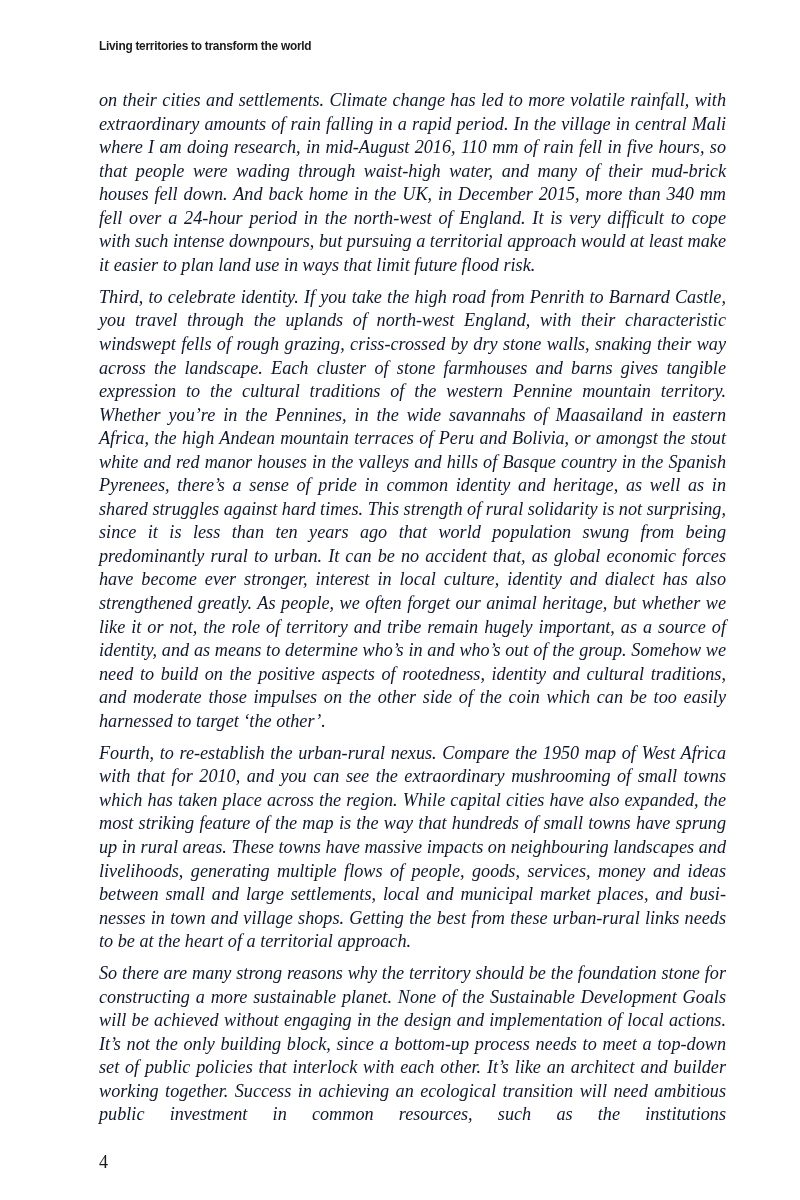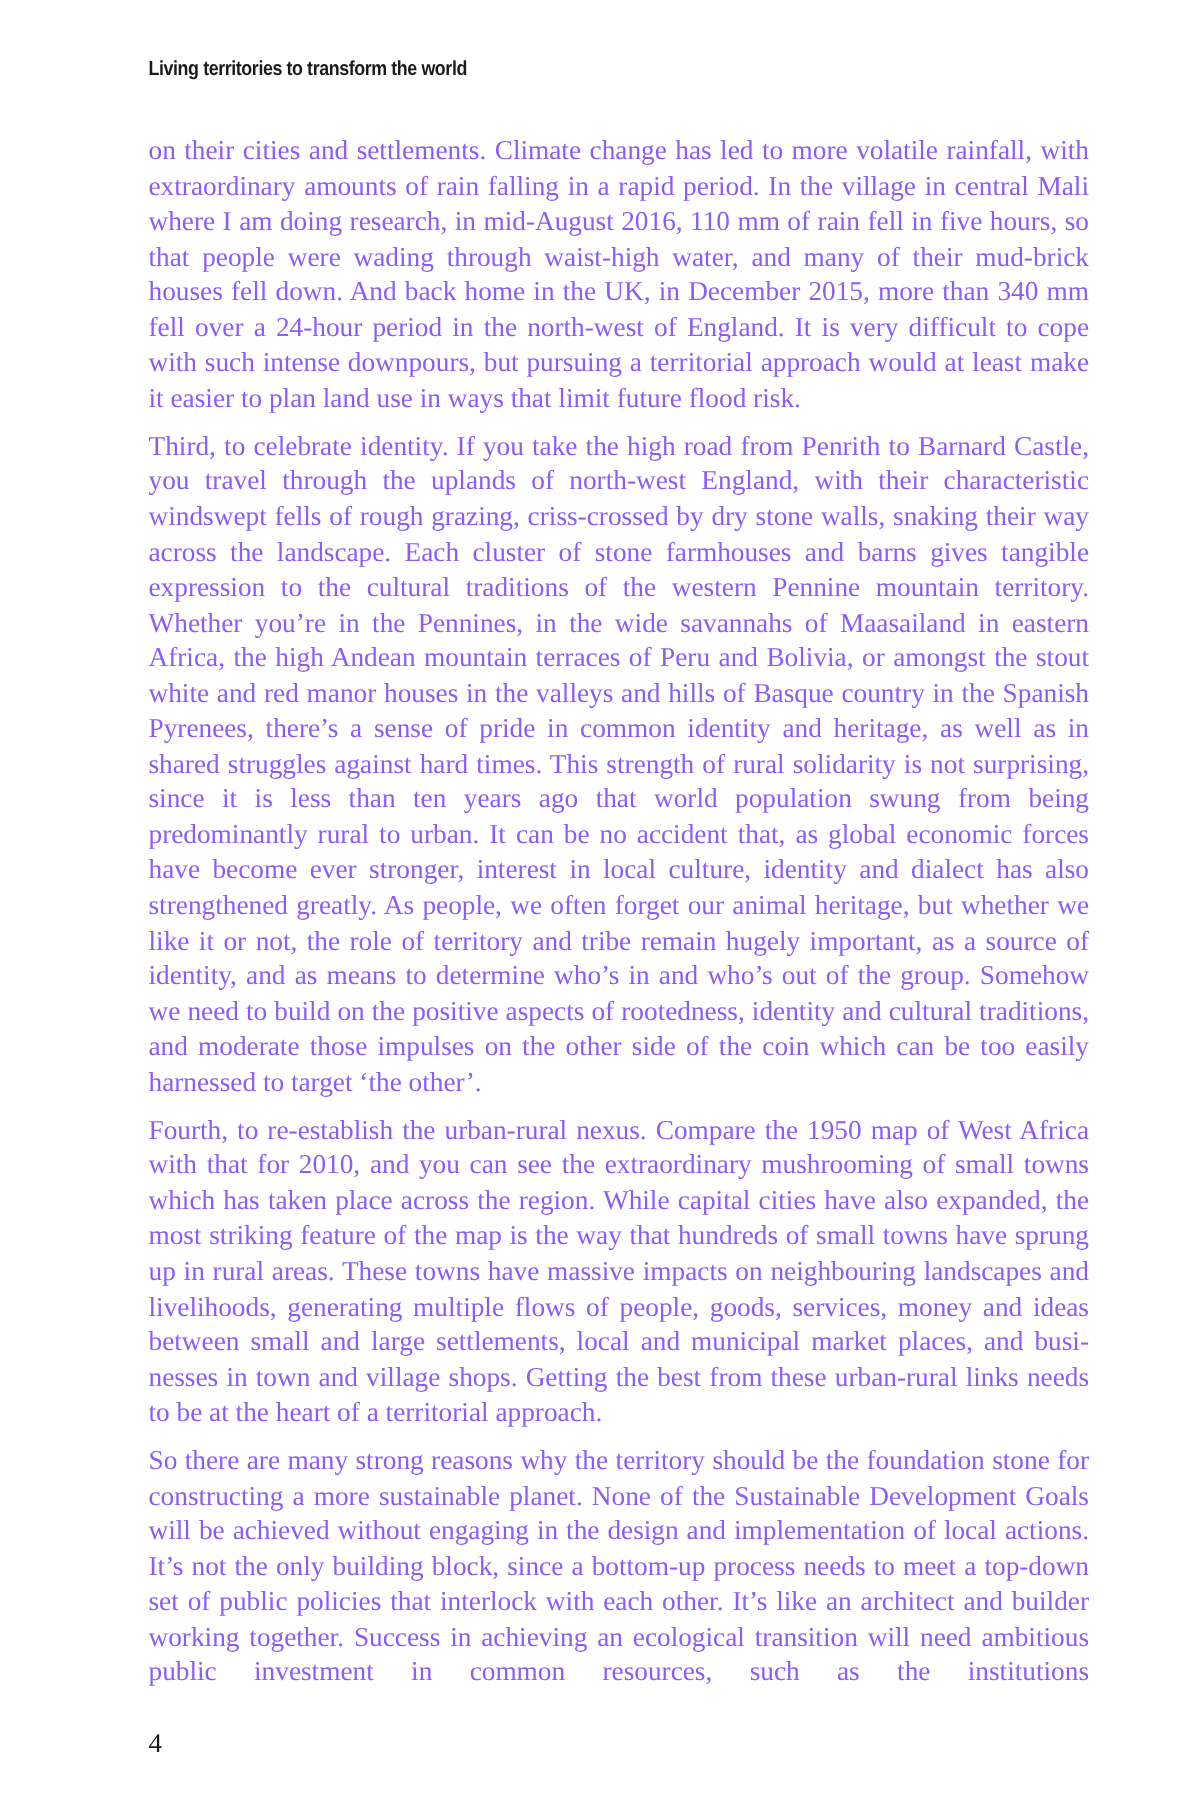--- a/index.html
+++ b/index.html
@@ -29,21 +29,22 @@
     .body-text {
       position: absolute;
       left: 99px;
       top: 89px;
       width: 627px;
       font-family: "Liberation Serif", "DejaVu Serif", serif;
       font-size: 18.2px;
       line-height: 23.55px;
       text-align: justify;
       hyphens: manual;
-      color: #8b5cf6;
+      color: #0f172a;
+      font-style: italic;
     }
     .body-text p {
       margin: 0 0 8.5px 0;
       padding: 0;
       text-align-last: left;
     }
     .body-text p.last-para {
       text-align-last: justify;
     }
     .folio {

